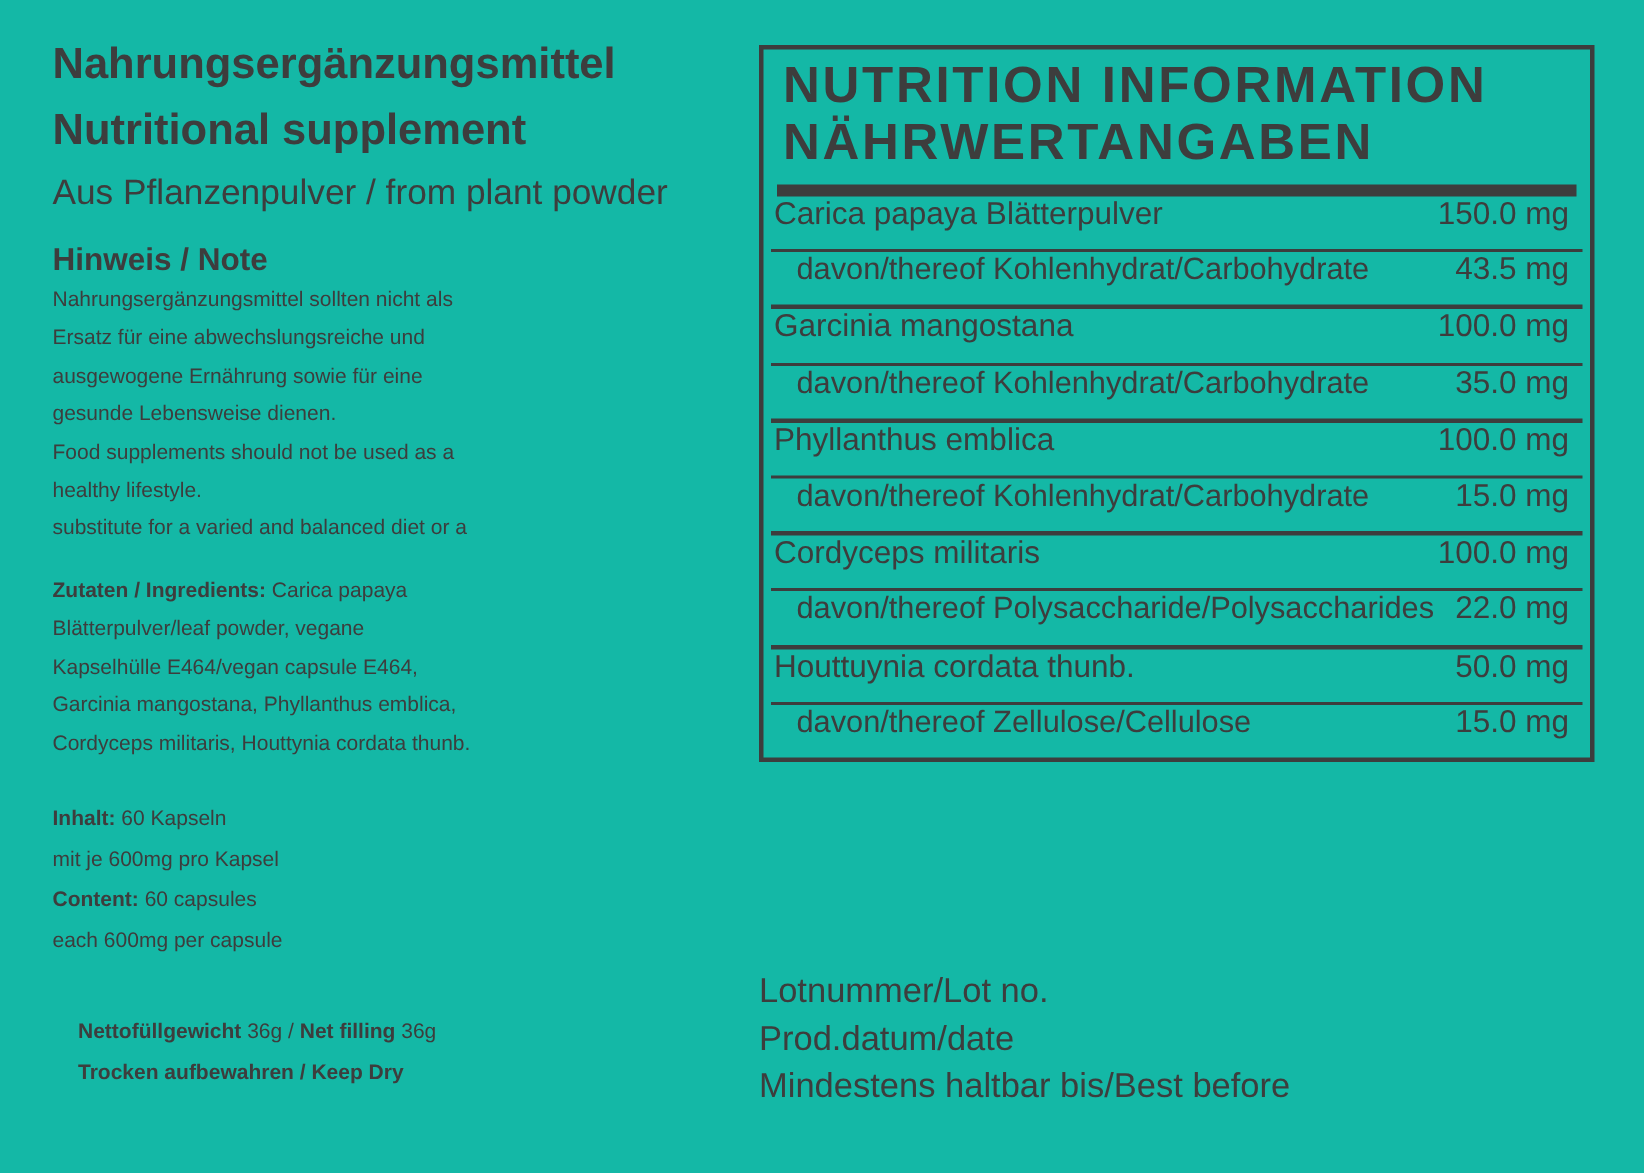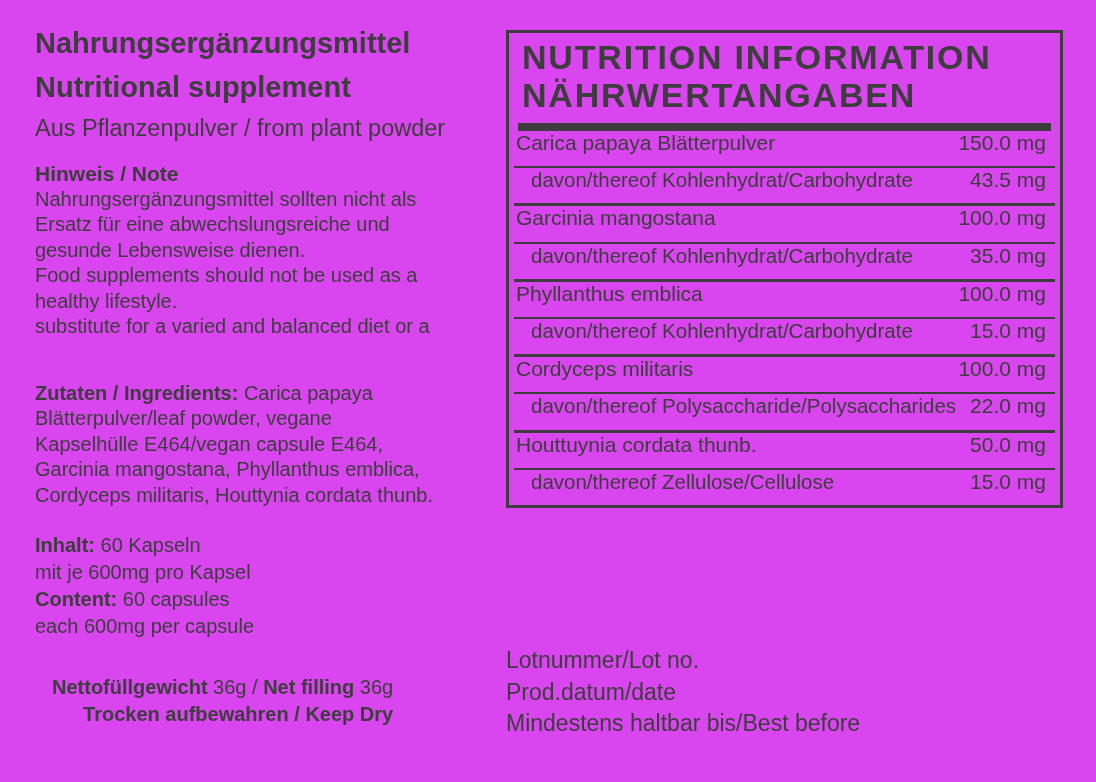--- a/index.html
+++ b/index.html
@@ -1,37 +1,37 @@
 <!DOCTYPE html>
 <html><head>
 <meta charset="utf-8">
 <style>
   html, body { margin: 0; padding: 0; background: #ffffff; }
   .canvas {
     position: relative;
     width: 1096px;
     height: 782px;
-    background: #d946ef;
+    background: #14b8a6;
     color: #3d3d3d;
     font-family: "Liberation Sans", "DejaVu Sans", sans-serif;
     overflow: hidden;
   }
   .abs { position: absolute; }
-  b, .bold { font-weight: bold; text-align: right; }
+  b, .bold { font-weight: bold; }
 
   
   .left-col { left: 35px; top: 0; width: 470px; height: 782px; }
   .title-line { position: absolute; left: 0; font-size: 29px; font-weight: bold; line-height: 34px; white-space: nowrap; }
   .title-de { top: 26px; }
   .title-en { top: 70px; }
   .subtitle { position: absolute; left: 0; top: 113px; font-size: 23.5px; line-height: 30px; white-space: nowrap; }
 
   .note-block { position: absolute; left: 0; top: 160px; }
   .note-heading { font-size: 21px; font-weight: bold; line-height: 27px; white-space: nowrap; }
-  .body-line { font-size: 20px; line-height: 25.4px; white-space: nowrap; }
+  .body-line { font-size: 14px; line-height: 25.4px; white-space: nowrap; }
 
   .ingredients-block { position: absolute; left: 0; top: 381px; }
   .content-block { position: absolute; left: 0; top: 532px; }
   .content-block .body-line { line-height: 27px; }
   .net-block { position: absolute; left: 17px; top: 674px; }
   .net-block .body-line { line-height: 27px; }
 
   
   .ntable {
     position: absolute;
@@ -92,20 +92,21 @@
   <section class="abs left-col">
 
     <div class="title-line title-de">Nahrungsergänzungsmittel</div>
     <div class="title-line title-en">Nutritional supplement</div>
     <div class="subtitle">Aus Pflanzenpulver / from plant powder</div>
 
     <div class="note-block">
       <div class="note-heading">Hinweis / Note</div>
       <div class="body-line">Nahrungsergänzungsmittel sollten nicht als</div>
       <div class="body-line">Ersatz für eine abwechslungsreiche und</div>
+      <div class="body-line">ausgewogene Ernährung sowie für eine</div>
       <div class="body-line">gesunde Lebensweise dienen.</div>
       <div class="body-line">Food supplements should not be used as a</div>
       <div class="body-line">healthy lifestyle.</div>
       <div class="body-line">substitute for a varied and balanced diet or a</div>
     </div>
 
     <div class="ingredients-block">
       <div class="body-line"><span class="bold">Zutaten / Ingredients:</span><span> Carica papaya</span></div>
       <div class="body-line">Blätterpulver/leaf powder, vegane</div>
       <div class="body-line">Kapselhülle E464/vegan capsule E464,</div>

